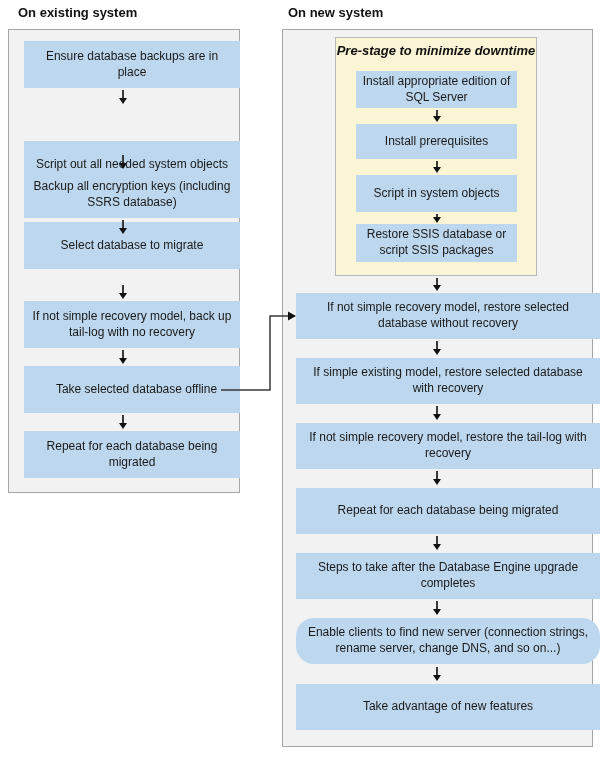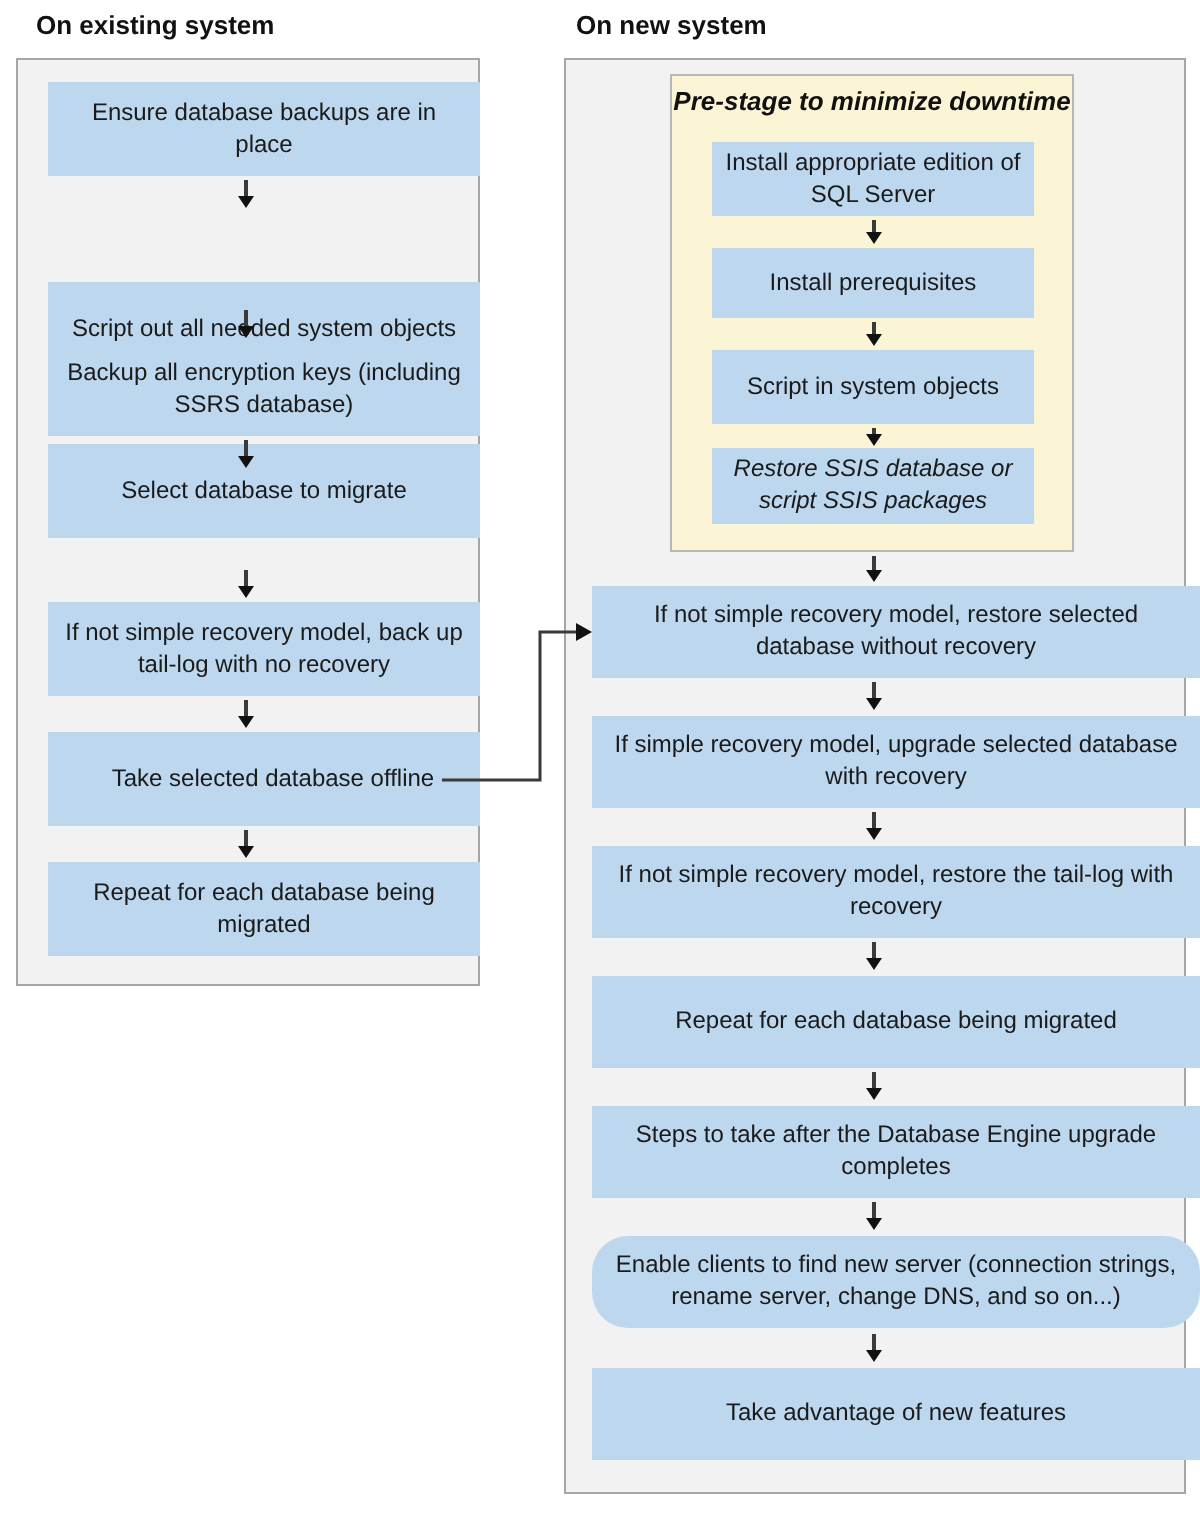--- a/index.html
+++ b/index.html
@@ -30,21 +30,21 @@
     text-align:center;font-size:12px;line-height:1.3;padding:2px 6px;box-sizing:border-box;
   }
   .lb{left:24px;width:216px;height:47px;}
   #lb0{top:41px;}#lb1{top:106px;margin-top:35px;}#lb2{top:171px;}#lb3{top:222px;}
   #lb4{top:301px;}#lb5{top:366px;padding-left:15px;}#lb6{top:431px;}
   .rb{left:296px;width:304px;height:46px;}
   #rb0{top:293px;}#rb1{top:358px;}#rb2{top:423px;}#rb3{top:488px;}
   #rb4{top:553px;}#rb5{top:618px;border-radius:18px;}#rb6{top:684px;}
   .pb{left:356px;width:161px;}
   #pb0{top:71px;height:37px;}#pb1{top:124px;height:35px;}
-  #pb2{top:175px;height:37px;}#pb3{top:224px;height:38px;font-style:italic;}
+  #pb2{top:175px;height:37px;}#pb3{top:224px;height:38px;}
   .arr{position:absolute;width:10px;}
   .arr::before{
     content:"";position:absolute;left:4.25px;top:0;bottom:4px;width:1.5px;background:#3a3a3a;
   }
   .arr::after{
     content:"";position:absolute;left:1px;bottom:0;width:0;height:0;
     border-left:4px solid transparent;border-right:4px solid transparent;border-top:6px solid #111;
   }
   .la{left:118px;height:14px;}
   #la0{top:90px;}#la1{top:155px;}#la2{top:220px;}#la3{top:285px;}#la4{top:350px;}#la5{top:415px;}
@@ -88,21 +88,21 @@
   <div class="box pb" id="pb1">Install prerequisites</div>
   <div class="box pb" id="pb2">Script in system objects</div>
   <div class="box pb" id="pb3">Restore SSIS database or script SSIS packages</div>
 
   <div class="arr pa" id="pa0"></div>
   <div class="arr pa" id="pa1"></div>
   <div class="arr pa" id="pa2"></div>
   <div class="arr pa" id="pa3"></div>
 
   <div class="box rb" id="rb0">If not simple recovery model, restore selected database without recovery</div>
-  <div class="box rb" id="rb1">If simple recovery model, upgrade selected database with recovery</div>
+  <div class="box rb" id="rb1">If simple existing model, restore selected database with recovery</div>
   <div class="box rb" id="rb2">If not simple recovery model, restore the tail-log with recovery</div>
   <div class="box rb" id="rb3">Repeat for each database being migrated</div>
   <div class="box rb" id="rb4">Steps to take after the Database Engine upgrade completes</div>
   <div class="box rb" id="rb5">Enable clients to find new server (connection strings, rename server, change DNS, and so on...)</div>
   <div class="box rb" id="rb6">Take advantage of new features</div>
 
   <div class="arr ra" id="ra0"></div>
   <div class="arr ra" id="ra1"></div>
   <div class="arr ra" id="ra2"></div>
   <div class="arr ra" id="ra3"></div>

